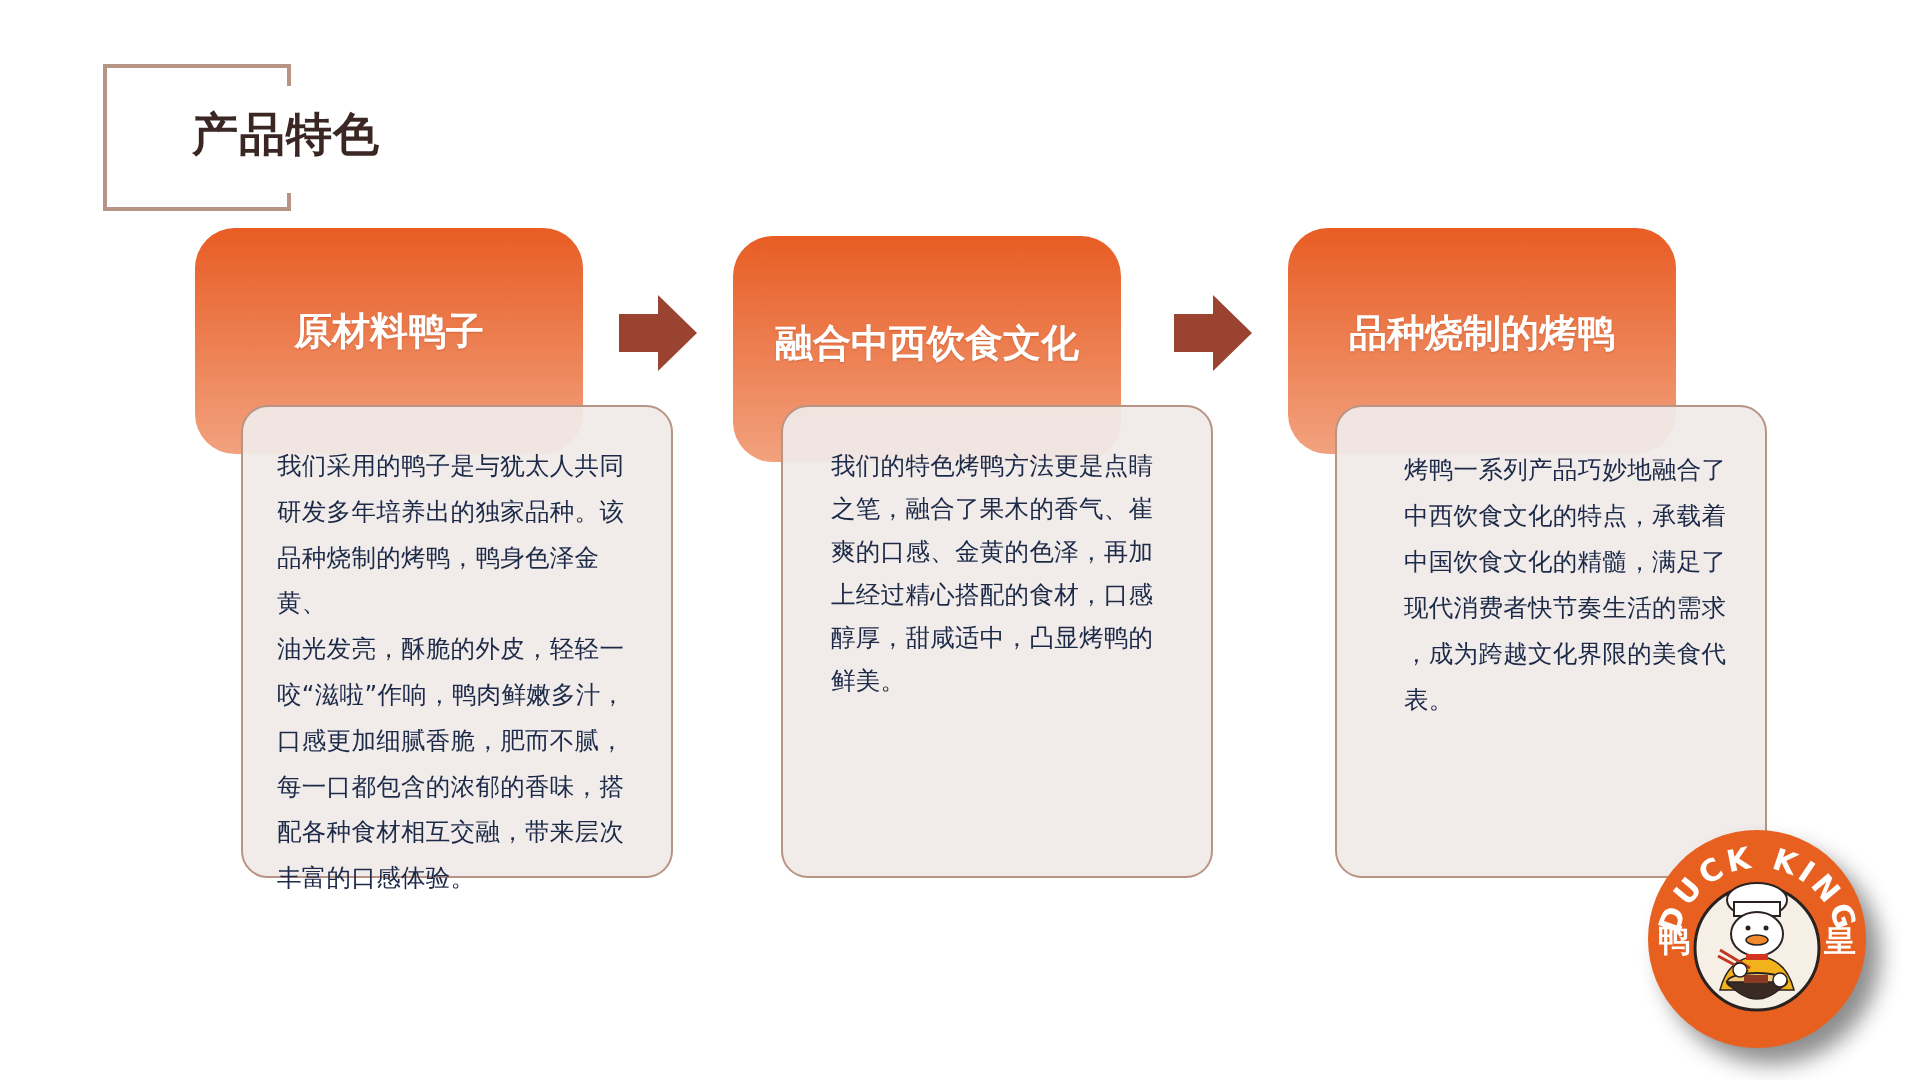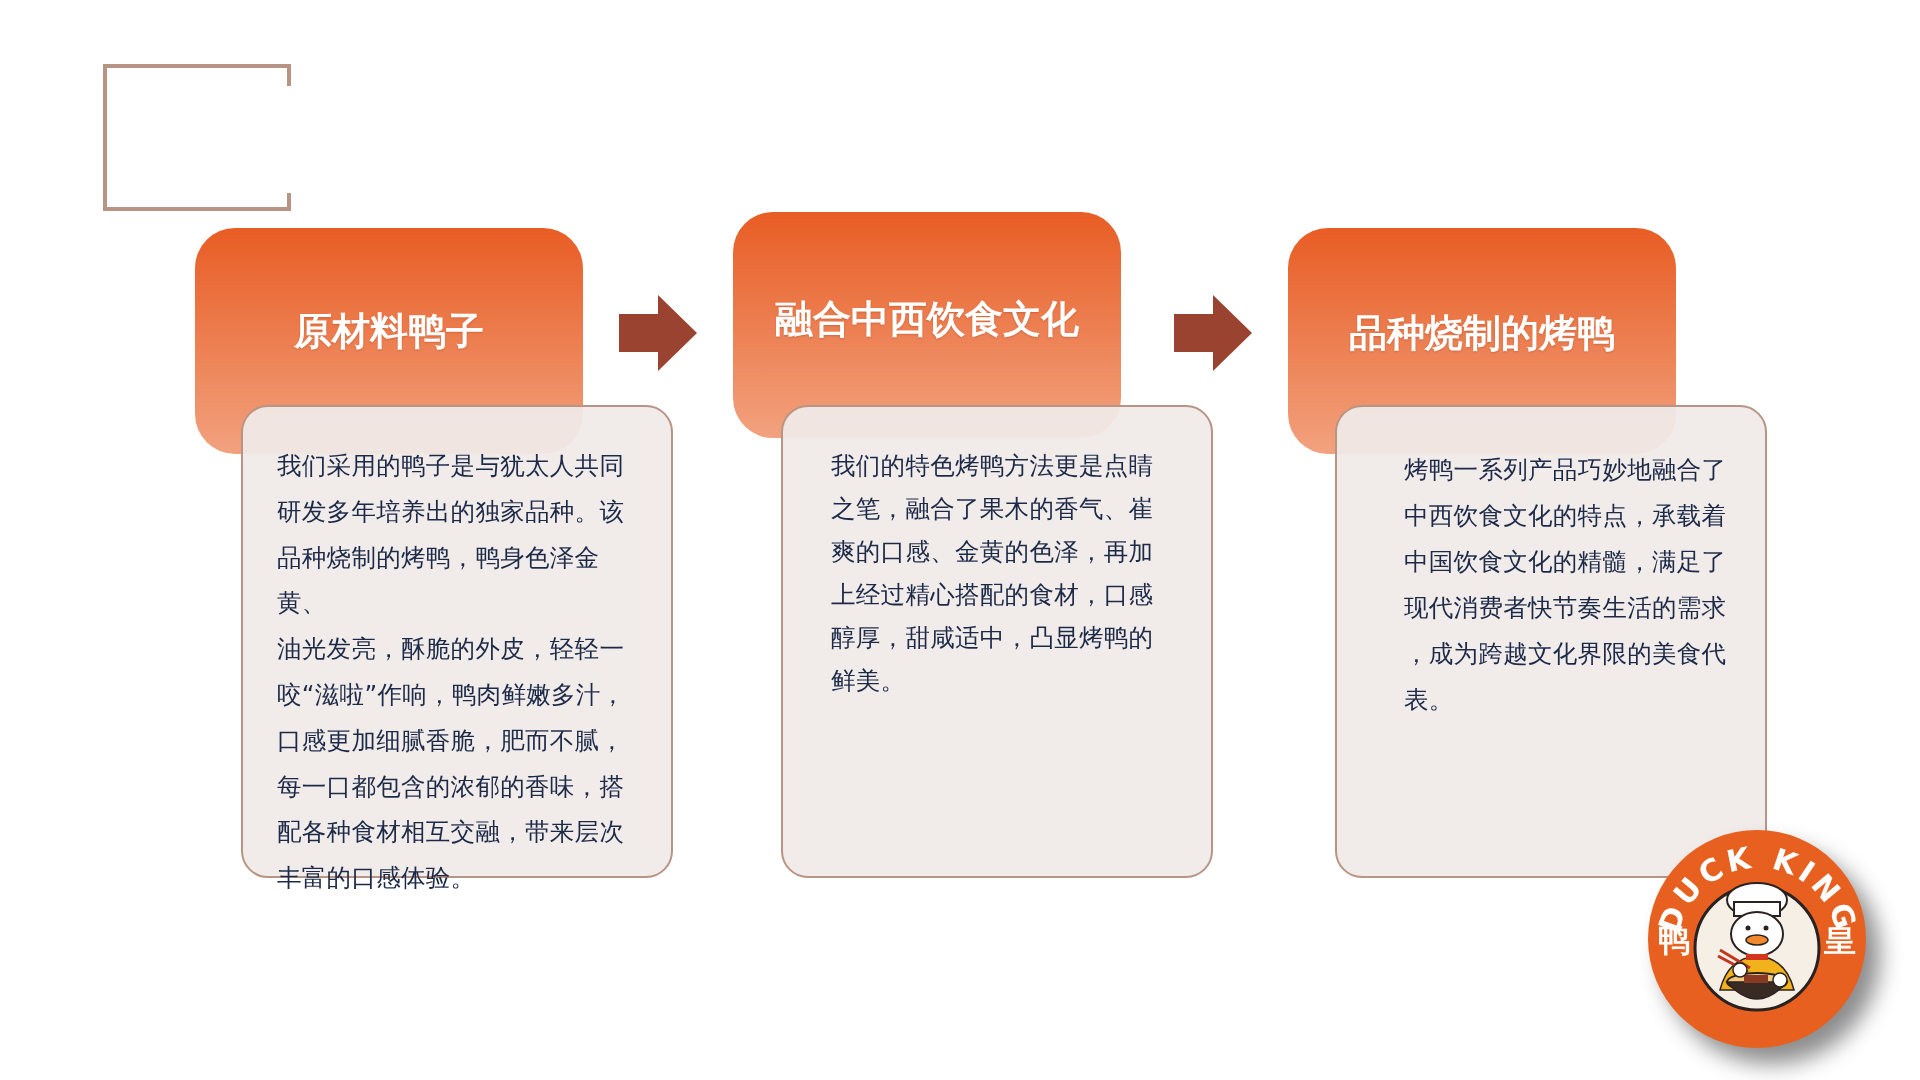--- a/index.html
+++ b/index.html
@@ -65,41 +65,42 @@
 
 <div class="slide">
 
   <div class="title-frame">
     <div class="tf-left"></div>
     <div class="tf-top"></div>
     <div class="tf-bottom"></div>
     <div class="tf-rt"></div>
     <div class="tf-rb"></div>
   </div>
+  <div class="page-title">产品特色</div>
 
   <div class="step-head" style="left:195px; top:228px;">
     <div class="step-title" style="top:76px;">原材料鸭子</div>
   </div>
   <div class="step-card" style="left:241px; top:405px;">
     <div class="step-body">我们采用的鸭子是与犹太人共同
 研发多年培养出的独家品种。该
 品种烧制的烤鸭，鸭身色泽金黄、
 油光发亮，酥脆的外皮，轻轻一
 咬“滋啦”作响，鸭肉鲜嫩多汁，
 口感更加细腻香脆，肥而不腻，
 每一口都包含的浓郁的香味，搭
 配各种食材相互交融，带来层次
 丰富的口感体验。</div>
   </div>
 
   <svg class="arrow" style="left:619px; top:295px;" viewBox="0 0 78 76">
     <polygon points="0,19 39,19 39,0 78,38 39,76 39,57 0,57" fill="#9a4331"></polygon>
   </svg>
 
-  <div class="step-head" style="left:733px; top:212px;">
+  <div class="step-head" style="left:733px; top:236px;">
     <div class="step-title" style="top:80px;">融合中西饮食文化</div>
   </div>
   <div class="step-card" style="left:781px; top:405px;">
     <div class="step-body" style="left:48px; top:37px; width:345px; line-height:43px;">我们的特色烤鸭方法更是点睛
 之笔，融合了果木的香气、崔
 爽的口感、金黄的色泽，再加
 上经过精心搭配的食材，口感
 醇厚，甜咸适中，凸显烤鸭的
 鲜美。</div>
   </div>

